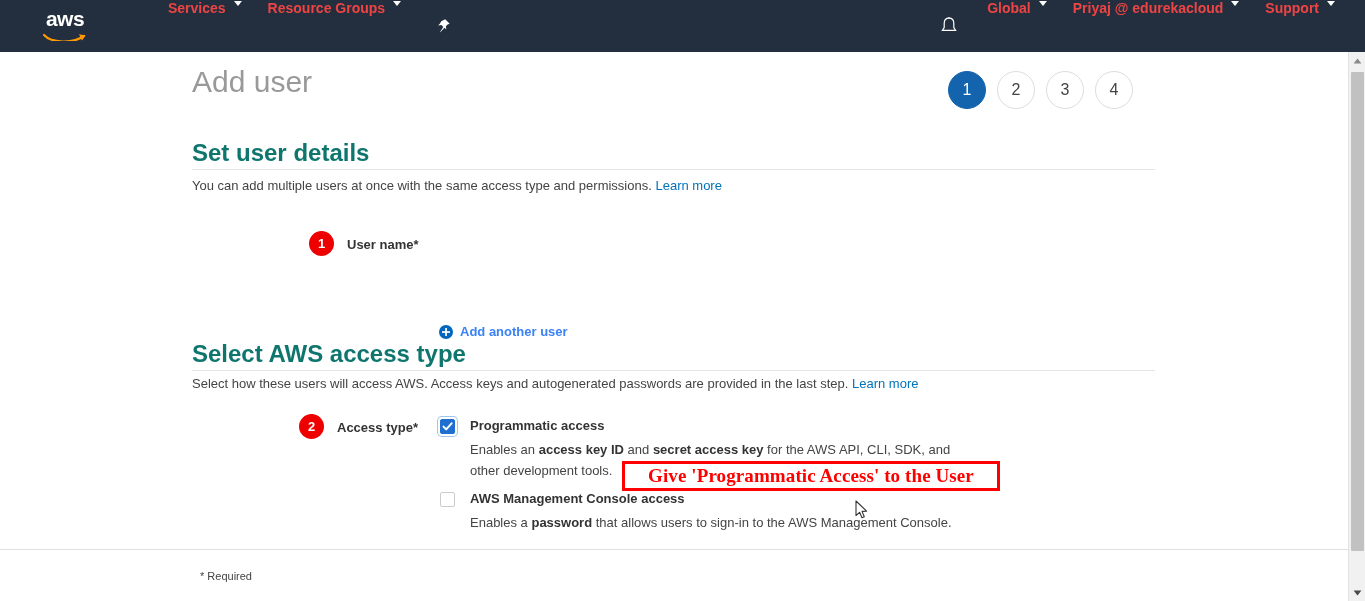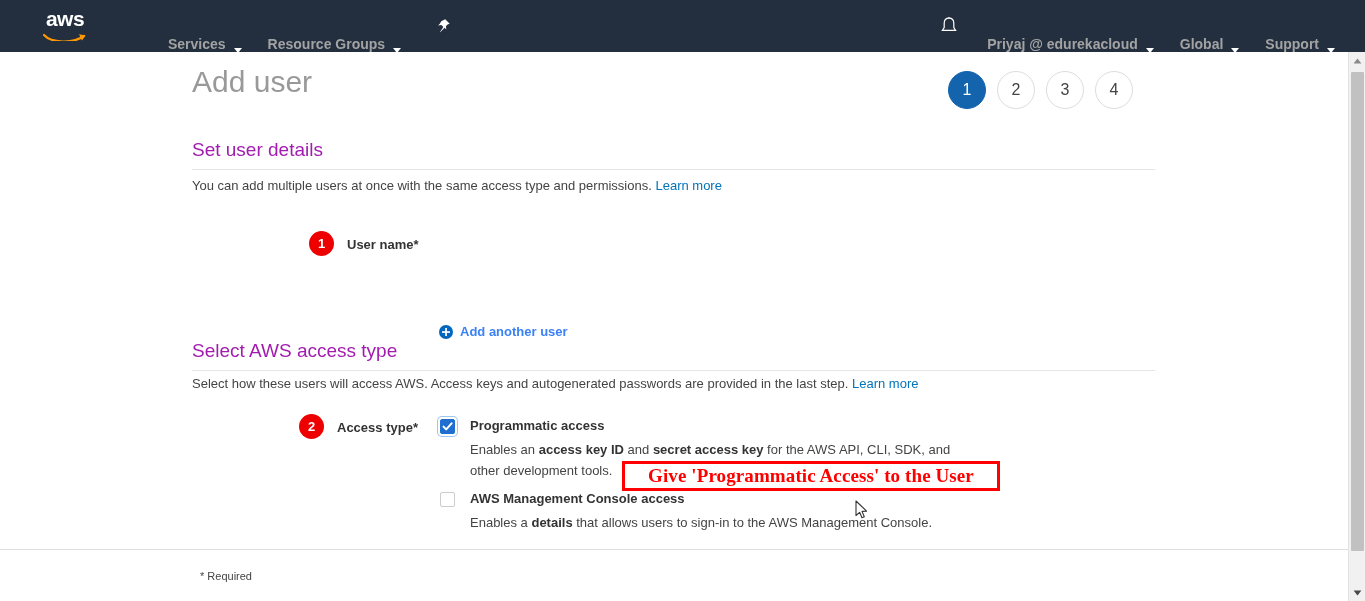--- a/index.html
+++ b/index.html
@@ -44,27 +44,27 @@
     letter-spacing: -0.5px;
     line-height: 20px;
     font-family: "Liberation Sans", sans-serif;
   }
   .nav-logo .aws-smile {
     margin-top: 1px;
     width: 44px; height: 11px;
     overflow: hidden;
   }
   .nav-item {
-    color: #a3a3a3;
+    color: #ef4444;
     font-size: 14px;
     font-weight: 700;
     padding: 0 13px;
     height: 52px;
     display: flex;
-    align-items: flex-end;
+    align-items: flex-start;
     cursor: pointer;
     white-space: nowrap;
   }
   .nav-item.first { margin-left: 63px; }
   .caret {
     display: inline-block;
     margin-left: 8px;
     width: 0; height: 0;
     border-left: 4px solid transparent;
     border-right: 4px solid transparent;
@@ -134,23 +134,23 @@
   }
   .step.active {
     background: #1464ad;
     border-color: #1464ad;
     color: #ffffff;
   }
 
   .section-title {
     position: absolute;
     left: 192px;
-    font-size: 19px;
-    color: #a21caf;
-    font-weight: 400;
+    font-size: 24px;
+    color: #0f766e;
+    font-weight: 700;
   }
   .hr {
     position: absolute;
     left: 192px;
     width: 963px;
     height: 1px;
     background: #e5e5e5;
   }
   .section-desc {
     position: absolute;
@@ -345,25 +345,25 @@
     </div>
 
     <div class="nav-right">
       <div class="bell">
         <svg width="18" height="20" viewBox="0 0 18 20">
           <path d="M9 2.2 C 5.8 2.2 4.2 4.6 4.2 7.4 L4.2 11.5 L2.4 14.3 L15.6 14.3 L13.8 11.5 L13.8 7.4 C 13.8 4.6 12.2 2.2 9 2.2 Z" fill="none" stroke="#ffffff" stroke-width="1.2"></path>
           <path d="M9 1.1 L9 2.3" stroke="#ffffff" stroke-width="1.2"></path>
         </svg>
       </div>
       <div class="nav-item">
+        <span>Global</span>
+        <span class="caret"></span>
+      </div>
+      <div class="nav-item">
         <span>Priyaj @ edurekacloud</span>
-        <span class="caret"></span>
-      </div>
-      <div class="nav-item">
-        <span>Global</span>
         <span class="caret"></span>
       </div>
       <div class="nav-item last">
         <span>Support</span>
         <span class="caret"></span>
       </div>
     </div>
   </div>
 
   <div class="content">
@@ -425,21 +425,21 @@
     </div>
     <div class="cb-title" style="left:470px; top:366px;">Programmatic access</div>
     <div class="cb-sub" style="left:470px; top:387px; width:530px;">
       <span>Enables an </span><b>access key ID</b><span> and </span><b>secret access key</b><span> for the AWS API, CLI, SDK, and</span><br>
       <span>other development tools.</span>
     </div>
 
     <div class="cb-box cb-unchecked" style="left:440px; top:440px;"></div>
     <div class="cb-title" style="left:470px; top:439px;">AWS Management Console access</div>
     <div class="cb-sub" style="left:470px; top:460px; width:600px;">
-      <span>Enables a </span><b>details</b><span> that allows users to sign-in to the AWS Management Console.</span>
+      <span>Enables a </span><b>password</b><span> that allows users to sign-in to the AWS Management Console.</span>
     </div>
 
     <div class="annot-box" style="left:622px; top:409px; width:378px; height:30px;">
       <span class="annot-text">Give 'Programmatic Access' to the User</span>
     </div>
 
     <div class="cursor-arrow">
       <svg width="14" height="20" viewBox="0 0 14 20">
         <path d="M1 1 L1 15.5 L4.6 12.3 L7 17.8 L9.3 16.8 L7 11.4 L11.6 11.1 Z" fill="#ffffff" stroke="#333333" stroke-width="1.1" stroke-linejoin="round"></path>
       </svg>

